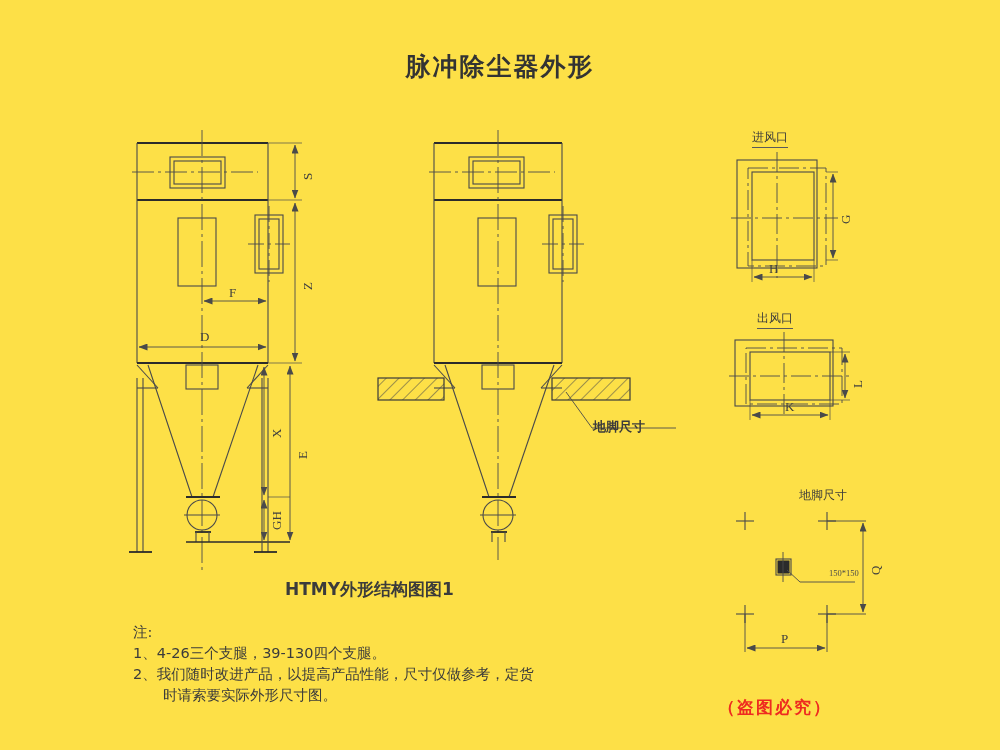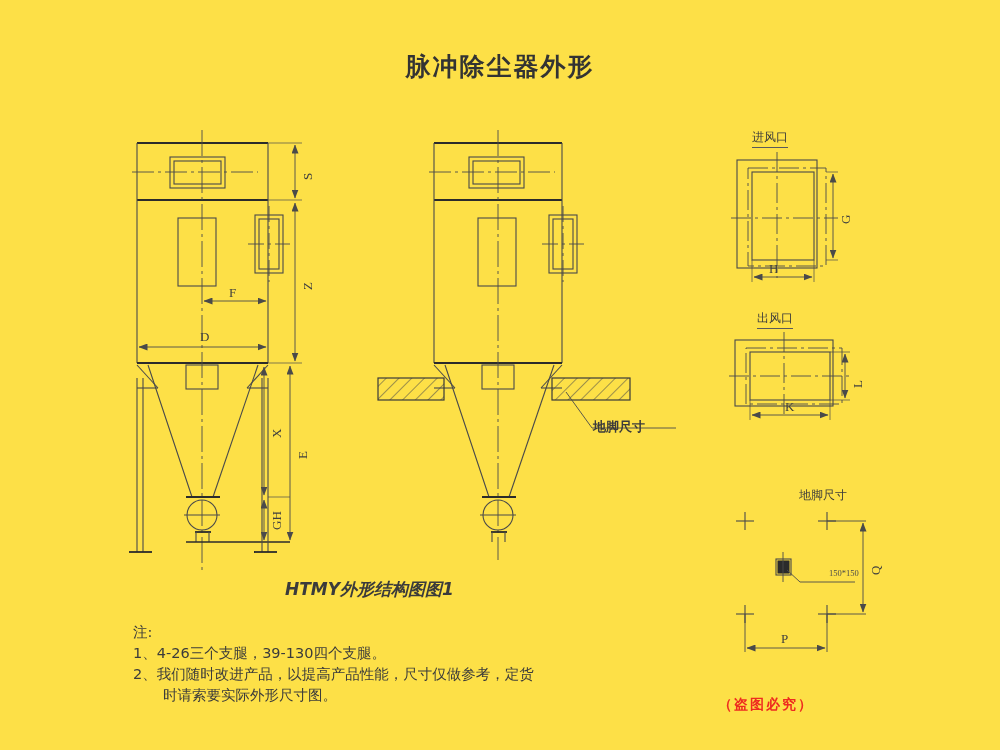--- a/index.html
+++ b/index.html
@@ -41,21 +41,20 @@
   }
   .main-caption {
     position: absolute;
     left: 285px;
     top: 578px;
     font-size: 17px;
     font-weight: bold;
     color: #3b3b3b;
     font-family: "DejaVu Sans", "Liberation Sans", sans-serif;
     white-space: nowrap;
-    font-style: italic;
   }
   .panel-title {
     position: absolute;
     font-size: 12px;
     color: #3b3b3b;
     font-family: "DejaVu Sans", "Liberation Sans", sans-serif;
     white-space: nowrap;
     border-bottom: 1px solid #5a5a5a;
     padding-bottom: 1px;
   }
@@ -78,21 +77,21 @@
     color: #3b3b3b;
     font-family: "DejaVu Sans", "Liberation Sans", sans-serif;
     line-height: 1.45;
   }
   .notes .nl { white-space: nowrap; }
   .notes .indent { padding-left: 30px; }
   .watermark {
     position: absolute;
     left: 718px;
     top: 696px;
-    font-size: 14px;
+    font-size: 17px;
     font-weight: bold;
     color: #ee2b20;
     font-family: Liberation Serif, serif;
     letter-spacing: 2px;
     white-space: nowrap;
   }
   .dim-150 {
     position: absolute;
     left: 793px;
     top: 568px;

